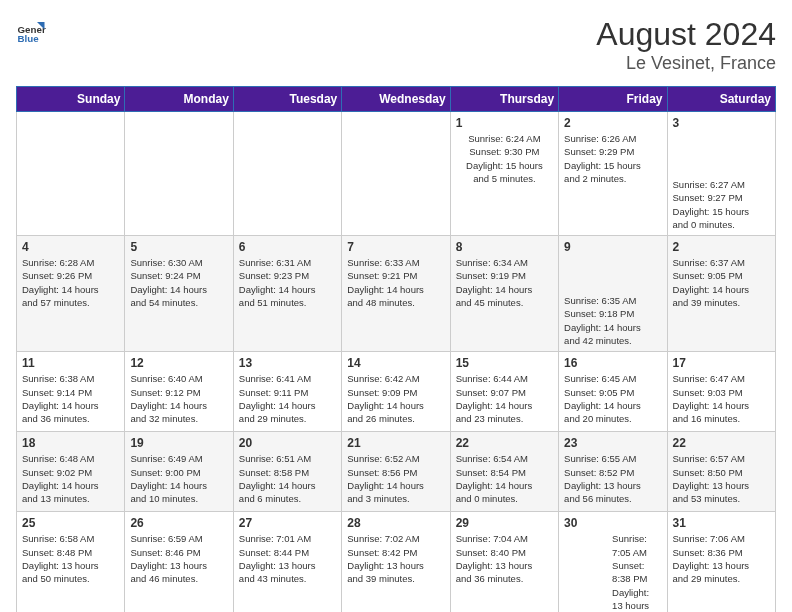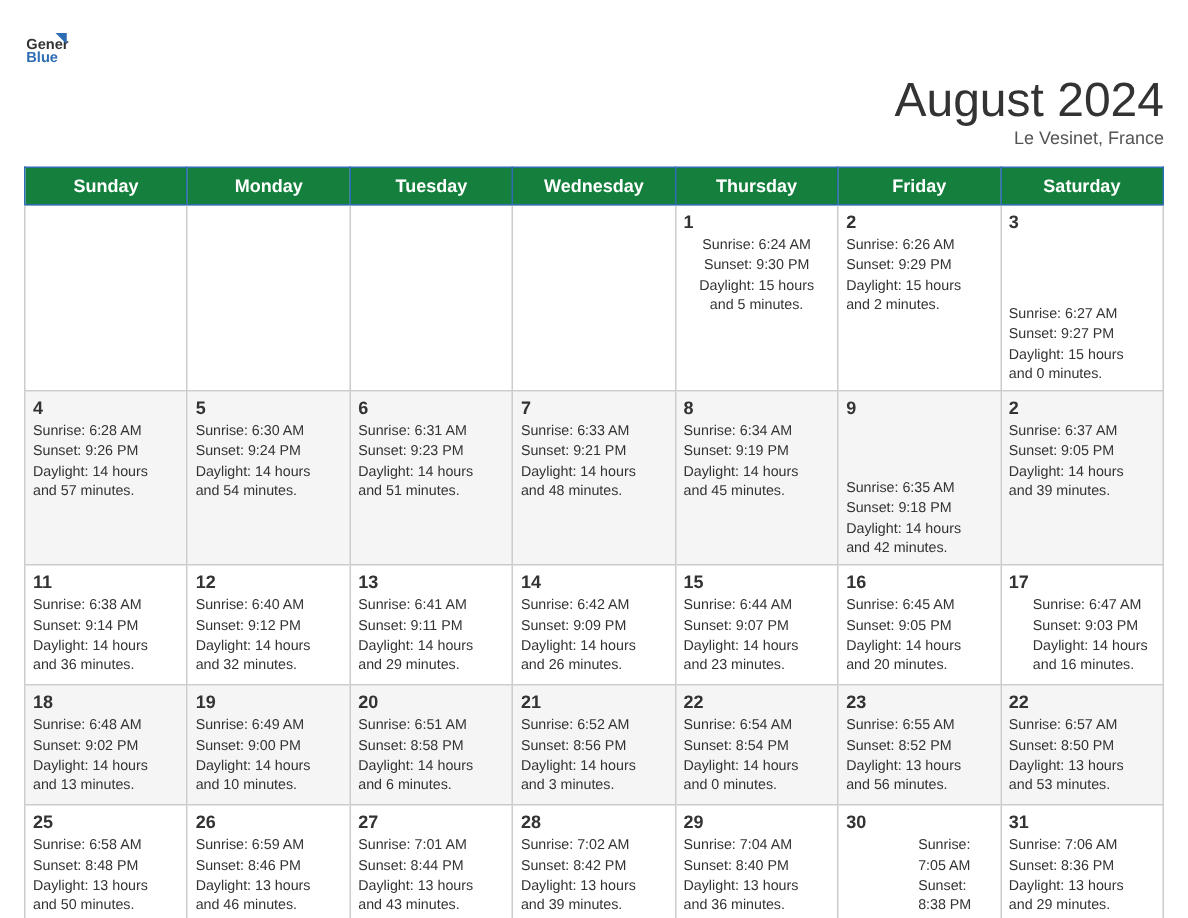--- a/index.html
+++ b/index.html
@@ -18,42 +18,42 @@
     }
     .logo {
       display: flex;
       align-items: center;
       gap: 4px;
     }
     .logo-icon {
       width: 30px;
       height: 30px;
     }
-    .title-block { text-align: right; margin-top: 32px; }
+    .title-block { text-align: right; }
     .month-title {
       font-size: 32px;
       font-weight: normal;
       color: #333;
     }
     .location {
-      font-size: 12px;
+      font-size: 18px;
       color: #555;
     }
     table {
       width: 100%;
       border-collapse: collapse;
       table-layout: fixed;
     }
     thead th {
-      background: #15803d;
+      background: #4c1d95;
       color: #fff;
       font-size: 12px;
       font-weight: bold;
       padding: 5px 4px;
-      text-align: center;
+      text-align: right;
       border: 1px solid #2e6db4;
     }
     tbody td {
       border: 1px solid #ccc;
       vertical-align: top;
       padding: 4px 5px;
       font-size: 10px;
       color: #333;
       height: 80px;
       background: #fff;
@@ -234,21 +234,21 @@
         </td>
         <td>
           <div class="day-num">16</div>
           <div class="cell-text" style="white-space: pre-line;">Sunrise: 6:45 AM
 Sunset: 9:05 PM
 Daylight: 14 hours
 and 20 minutes.</div>
         </td>
         <td>
           <div class="day-num">17</div>
-          <div class="cell-text" style="white-space: pre-line; margin-left: 16px;">Sunrise: 6:47 AM
+          <div class="cell-text" style="white-space: pre-line;">Sunrise: 6:47 AM
 Sunset: 9:03 PM
 Daylight: 14 hours
 and 16 minutes.</div>
         </td>
       </tr>
       <tr>
         <td>
           <div class="day-num">18</div>
           <div class="cell-text" style="white-space: pre-line;">Sunrise: 6:48 AM
 Sunset: 9:02 PM

